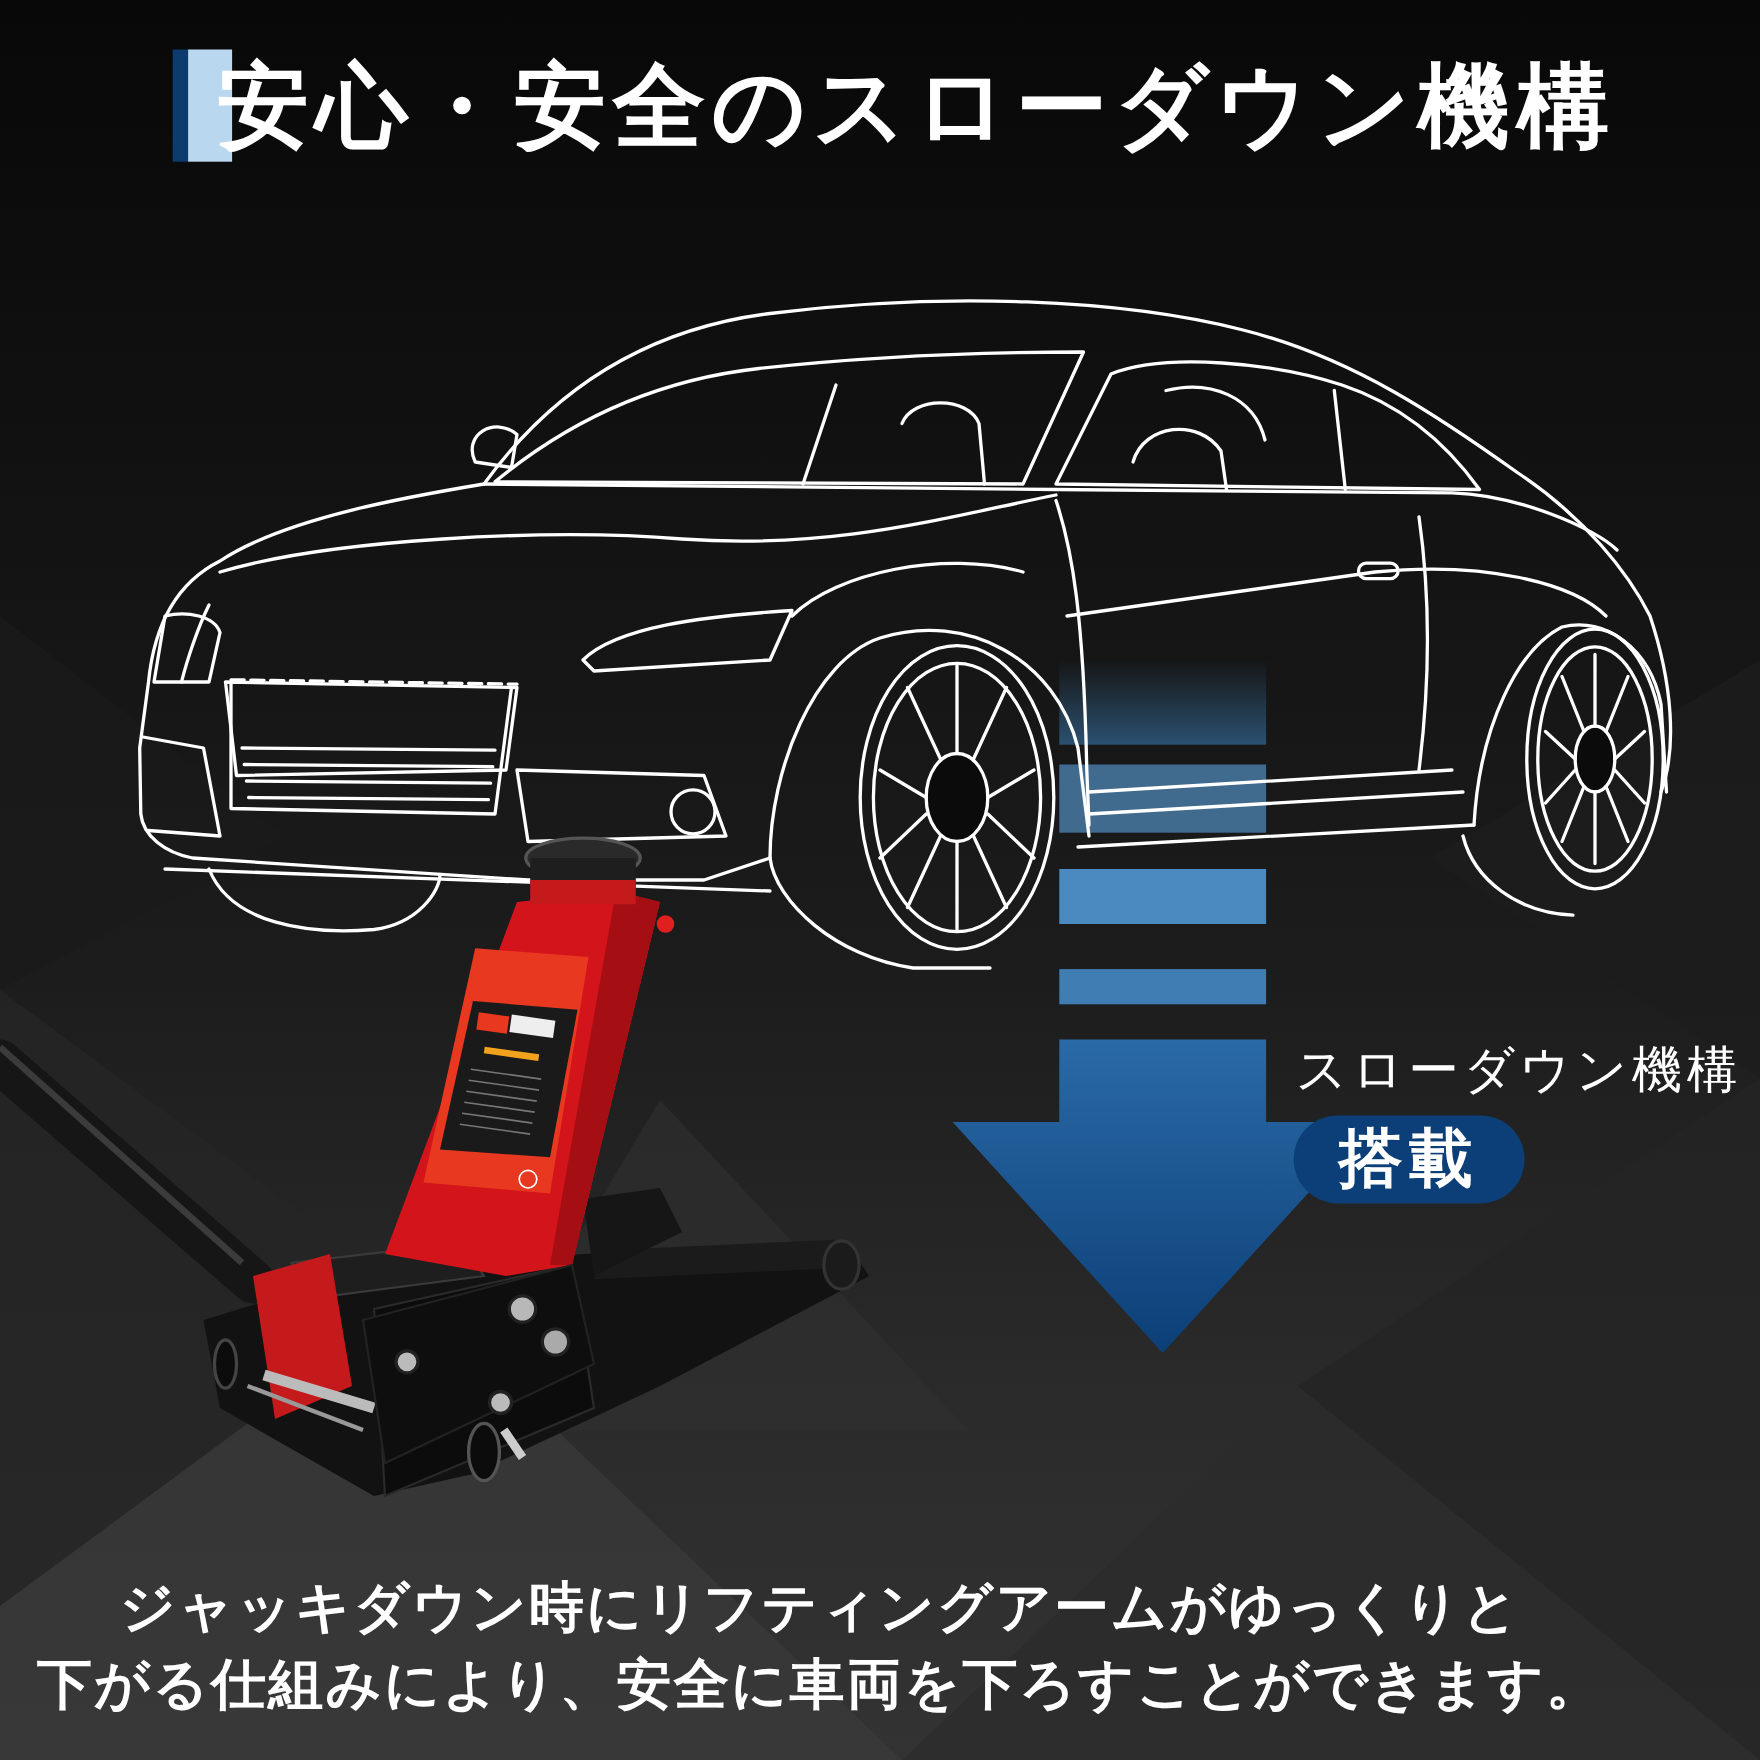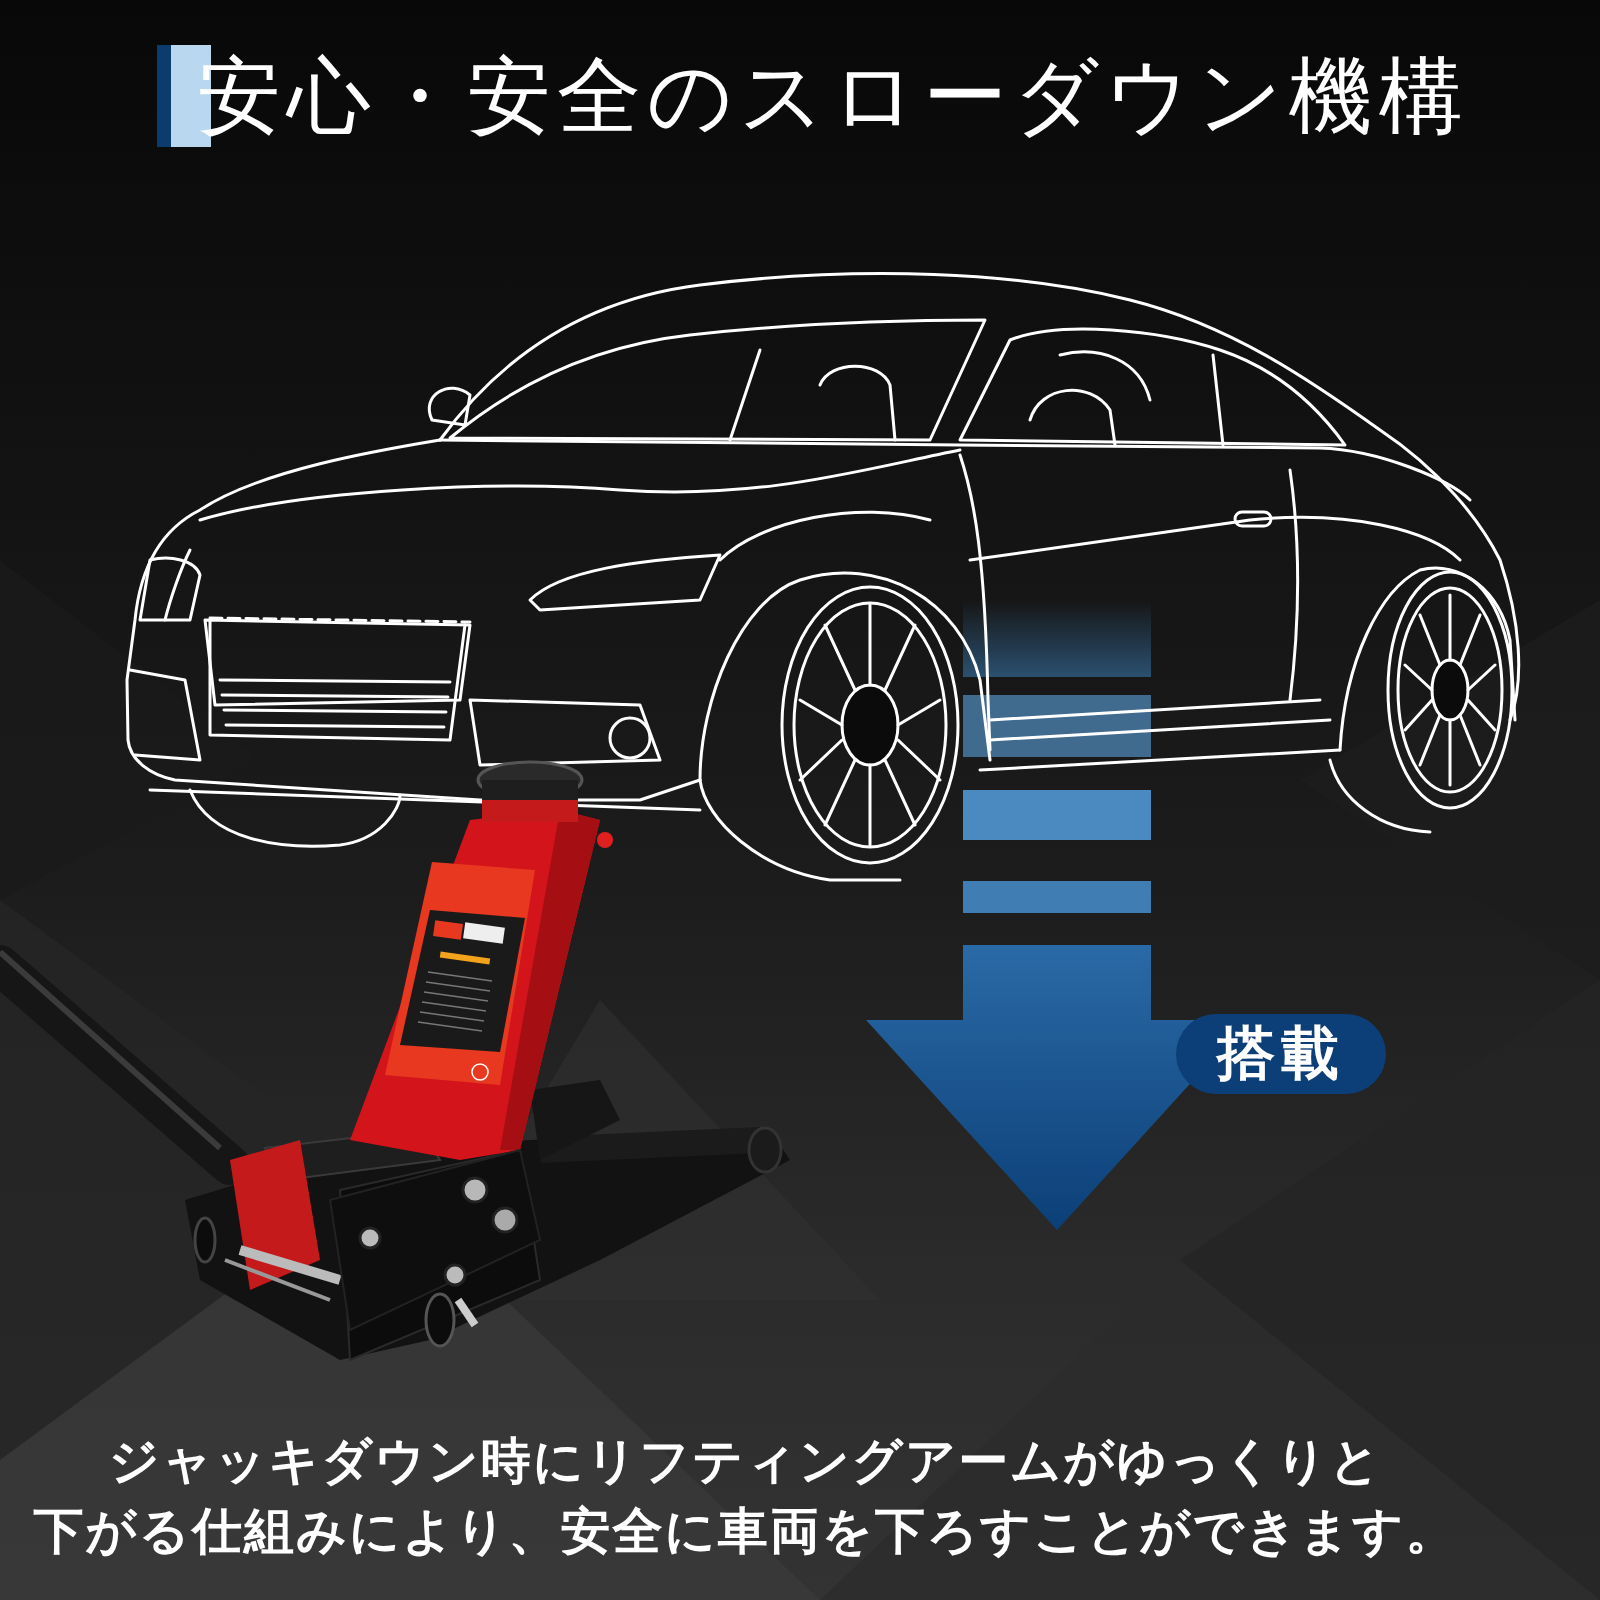--- a/index.html
+++ b/index.html
@@ -3,21 +3,21 @@
 <meta charset="utf-8">
 <style>
   html, body { margin:0; padding:0; }
   body { width:1600px; height:1600px; overflow:hidden; background:#0b0b0b; font-family:"DejaVu Serif","Liberation Serif",serif; }
   .canvas { position:relative; width:1600px; height:1600px; overflow:hidden;
     background: linear-gradient(180deg,#080808 0%,#111 25%,#1c1c1c 55%,#2b2b2b 80%,#333 100%); }
   .facets { position:absolute; inset:0; }
   .title-wrap { position:absolute; left:157px; top:45px; height:102px; display:flex; align-items:center; }
   .title-bar-dark { position:absolute; left:0; top:0; width:14px; height:102px; background:#0c3b6e; }
   .title-bar-light { position:absolute; left:14px; top:0; width:40px; height:102px; background:#b9d8ef; }
-  .title { position:relative; margin-left:40px; color:#fff; font-size:84px; font-weight:normal; letter-spacing:6px; white-space:nowrap; line-height:102px; }
+  .title { position:relative; margin-left:40px; color:#fff; font-size:84px; font-weight:bold; letter-spacing:6px; white-space:nowrap; line-height:102px; }
   .car { position:absolute; left:0; top:0; }
   .arrow { position:absolute; left:0; top:0; }
   .feature-label { position:absolute; left:1178px; top:942px; color:#fff; font-size:46px; letter-spacing:4px; white-space:nowrap; }
   .badge { position:absolute; left:1176px; top:1014px; width:210px; height:80px; border-radius:40px; background:#0c3f77; color:#fff; font-size:58px; font-weight:bold; display:flex; align-items:center; justify-content:center; letter-spacing:6px; }
   .desc { position:absolute; left:0; width:1491px; text-align:center; color:#fff; font-size:50px; font-weight:bold; letter-spacing:2px; }
   .desc.l1 { top:1428px; }
   .desc.l2 { top:1498px;font-family:Liberation Mono, monospace; }
   .jack { position:absolute; left:0; top:0; }
 </style>
 </head>
@@ -160,17 +160,18 @@
     <circle cx="475" cy="1190" r="12" fill="#b8b8b8" stroke="#222" stroke-width="3"></circle>
     <circle cx="505" cy="1220" r="12" fill="#aaa" stroke="#222" stroke-width="3"></circle>
     <circle cx="370" cy="1238" r="10" fill="#bbb" stroke="#222" stroke-width="3"></circle>
     <circle cx="455" cy="1275" r="10" fill="#bbb" stroke="#222" stroke-width="3"></circle>
 
     <ellipse cx="440" cy="1320" rx="14" ry="26" fill="#0c0c0c" stroke="#555" stroke-width="3"></ellipse>
     <path d="M458,1300 L475,1325" stroke="#ccc" stroke-width="8"></path>
     <ellipse cx="205" cy="1240" rx="10" ry="22" fill="#0c0c0c" stroke="#444" stroke-width="3"></ellipse>
   </svg>
 
+  <div class="feature-label">スローダウン機構</div>
   <div class="badge">搭載</div>
 
   <div class="desc l1">ジャッキダウン時にリフティングアームがゆっくりと</div>
   <div class="desc l2">下がる仕組みにより、安全に車両を下ろすことができます。</div>
 </div>
 
 </body></html>

